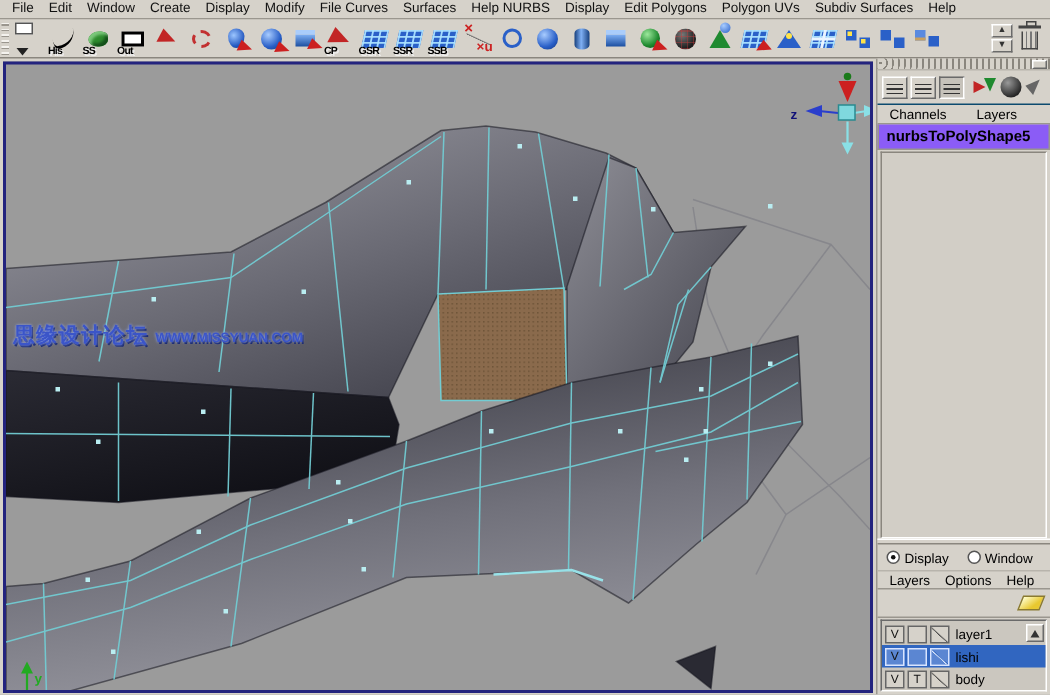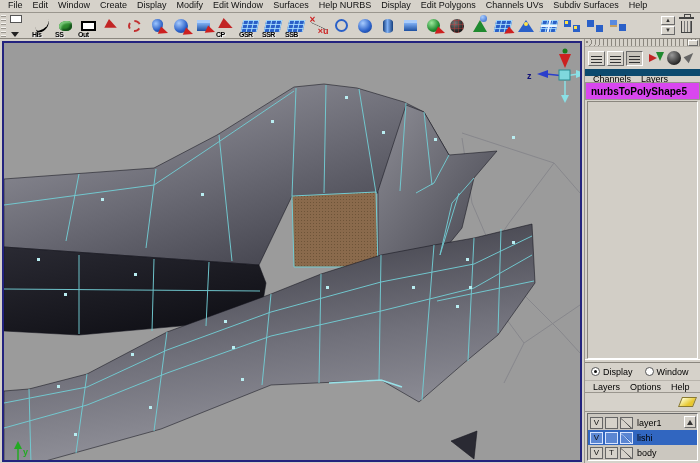--- a/index.html
+++ b/index.html
@@ -117,24 +117,24 @@
   .ic-colorful::before { content:""; position:absolute; left:0; top:3px; width:0; height:0;
     border-left:8px solid #c22525; border-top:4px solid transparent; border-bottom:4px solid transparent; }
   .ic-colorful::after { content:""; position:absolute; right:1px; top:1px; width:0; height:0;
     border-top:9px solid #1f8a2f; border-left:4px solid transparent; border-right:4px solid transparent; }
   .ic-rsphere { width:14px; height:14px; border-radius:50%; cursor:pointer;
     background:radial-gradient(circle at 35% 30%,#999,#222 75%); }
   .ic-diag { width:14px; height:14px; position:relative; cursor:pointer; }
   .ic-diag::before { content:""; position:absolute; left:2px; top:2px; width:0; height:0;
     border-left:10px solid #666; border-top:3px solid transparent; border-bottom:5px solid transparent;
     transform:rotate(-40deg); }
-  .cbmenu { height:14px; display:flex; align-items:center; font-size:9px; gap:2px;
-    border-top:7px solid #0c4a6e; border-bottom:1px solid #9a968e; padding-left:4px; }
+  .cbmenu { height:14px; display:flex; align-items:center; font-size:9px; gap:12px;
+    border-top:1px solid #0c4a6e; border-bottom:1px solid #9a968e; padding-left:4px; }
   .cbmenu span { padding:0 4px; cursor:default; }
-  .objname { height:17px; background:#d946ef; border:1px solid #9a968e; border-top:none;
+  .objname { height:17px; background:#8b5cf6; border:1px solid #9a968e; border-top:none;
     font-size:10px; font-weight:bold; display:flex; align-items:center; padding-left:5px; }
   .cbempty { flex:1; margin:1px 2px 0 2px; background:#d2cec6;
     border:1px solid; border-color:#8a867e #fff #fff #8a867e; }
   .lsplit { height:4px; background:#d6d2ca; border-top:1px solid #fff; border-bottom:1px solid #8a867e; }
   .ledit { display:flex; flex-direction:column; }
   .lradios { height:17px; display:flex; align-items:center; gap:12px; font-size:9px; padding-left:6px; }
   .radio { display:inline-flex; align-items:center; gap:3px; cursor:pointer; }
   .radio .circ { width:9px; height:9px; border-radius:50%; background:#fff;
     border:1px solid #555; position:relative; }
   .radio.sel .circ::after { content:""; position:absolute; inset:2px; background:#111; border-radius:50%; }
@@ -164,26 +164,26 @@
 </head>
 <body>
 
 <div class="menubar">
     <span class="mitem">File</span>
     <span class="mitem">Edit</span>
     <span class="mitem">Window</span>
     <span class="mitem">Create</span>
     <span class="mitem">Display</span>
     <span class="mitem">Modify</span>
-    <span class="mitem">Edit Window</span>
+    <span class="mitem">File Curves</span>
     <span class="mitem">Surfaces</span>
     <span class="mitem">Help NURBS</span>
     <span class="mitem">Display</span>
     <span class="mitem">Edit Polygons</span>
-    <span class="mitem">Channels UVs</span>
+    <span class="mitem">Polygon UVs</span>
     <span class="mitem">Subdiv Surfaces</span>
     <span class="mitem">Help</span>
   </div>
 
 <div class="shelf">
   <div class="vgrip"></div>
   <div class="shelf-sel">
     <span class="box"></span>
     <span class="arr"></span>
   </div>
@@ -402,20 +402,24 @@
           <polygon points="557,52 565,52 561,60" fill="#8ae0e6"></polygon>
         </g>
 
         <g>
           <line x1="14" y1="417" x2="14" y2="404" stroke="#22aa22" stroke-width="1.5"></line>
           <polygon points="10,406 18,406 14,398" fill="#22aa22"></polygon>
           <text x="19" y="412" font-size="9" font-weight="bold" fill="#22aa22">y</text>
         </g>
       </svg>
 
+      <div class="watermark">
+        <span class="wm-cn">思缘设计论坛</span>
+        <span class="wm-url">WWW.MISSYUAN.COM</span>
+      </div>
     </div>
   </div>
 
   <div class="rpanel">
     <div class="pgrip">
       <span class="pgrip-btn"></span>
     </div>
     <div class="prow">
       <span class="ic-list"></span>
       <span class="ic-list"></span>

